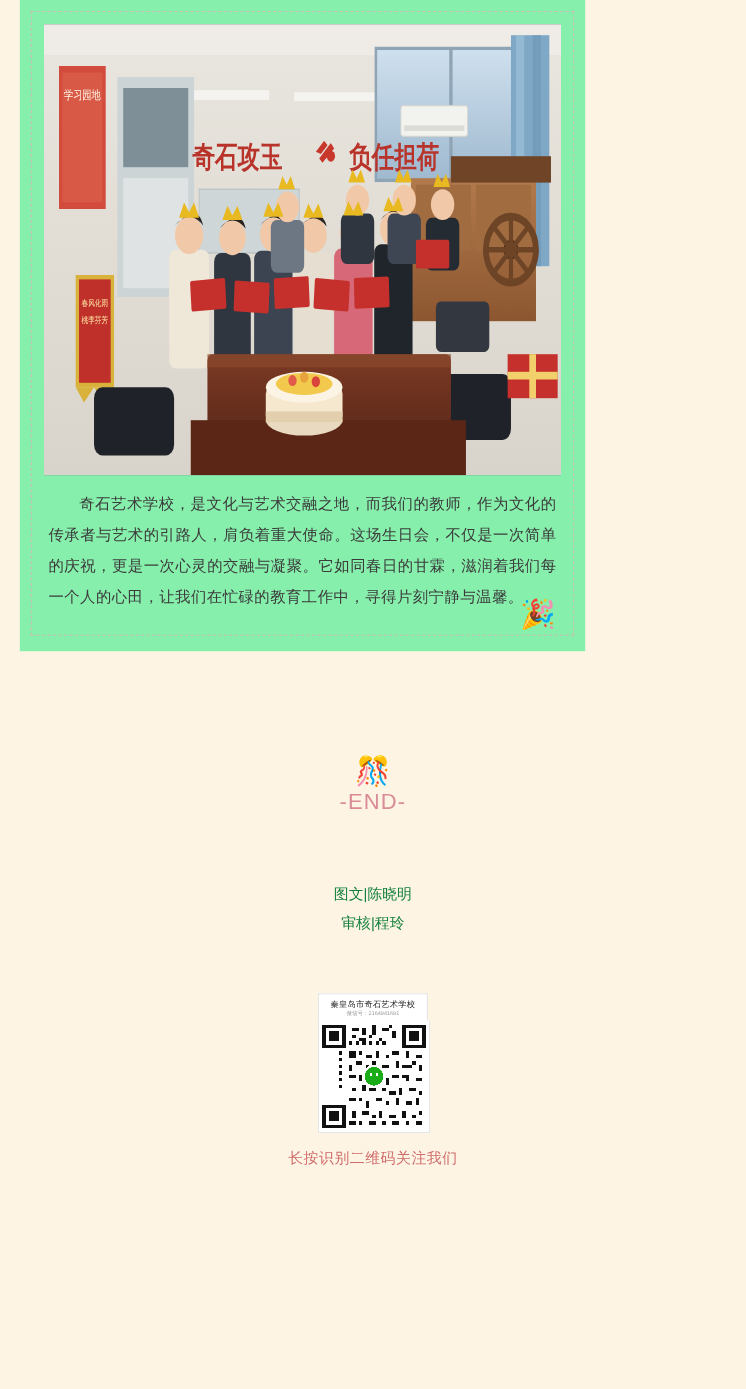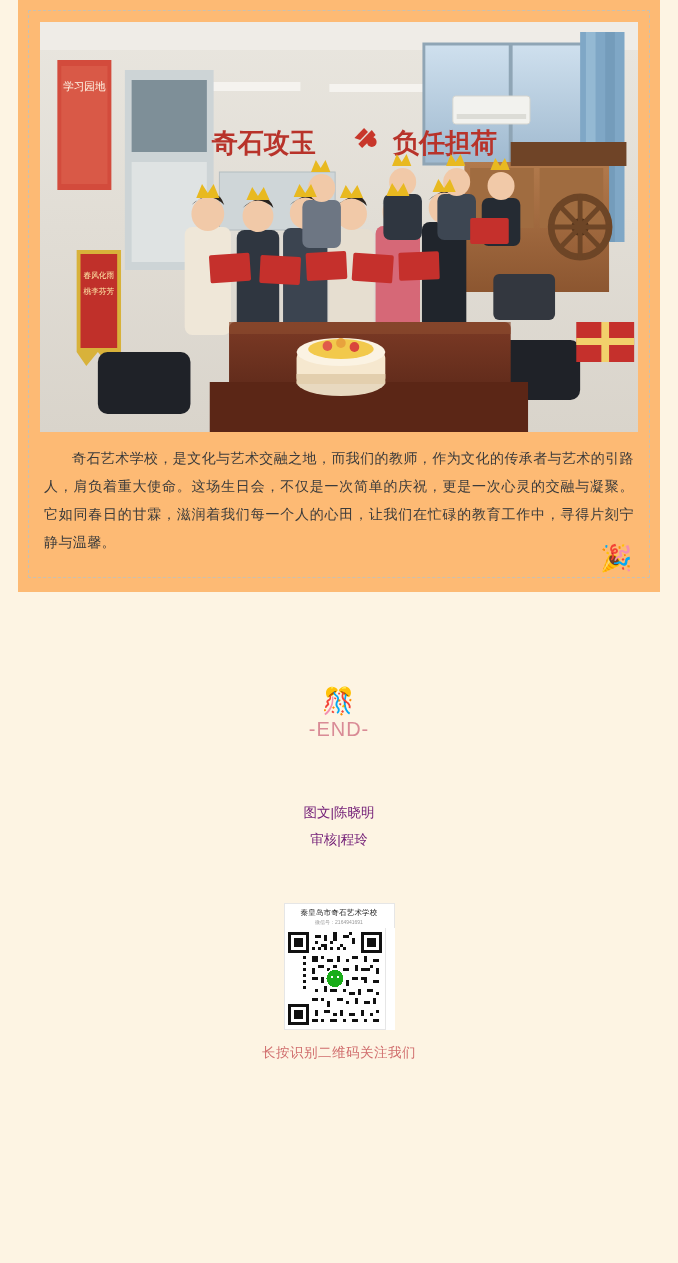--- a/index.html
+++ b/index.html
@@ -17,24 +17,24 @@
   .page {
     width: 678px;
     min-height: 1263px;
     background: #fdf4e3;
     position: relative;
     overflow: hidden;
   }
   
   .card {
     margin: 0 18px;
-    background: #fdba74;
+    background: #86efac;
     padding: 10px 10px 14px 10px;
     box-sizing: border-box;
-    width: 642px;
+    width: 514px;
   }
   .card-inner {
     border: 1px dashed #c9c0b0;
     padding: 11px;
     box-sizing: border-box;
     position: relative;
   }
   
   .photo {
     width: 100%;
@@ -80,36 +80,36 @@
   .end-label {
     color: #d98b96;
     font-size: 20px;
     letter-spacing: 1px;
   }
 
   
   .credits {
     margin-top: 58px;
     text-align: center;
-    color: #701a75;
+    color: #15803d;
     font-size: 13.5px;
     line-height: 2.0;
   }
   .credits div { margin: 0; }
 
   
   .qr-wrap {
     margin-top: 50px;
     text-align: center;
   }
   .qr-card {
     display: inline-block;
     background: #ffffff;
     padding: 0;
-    width: 111px;
+    width: 100px;
   }
   .qr-head {
     background: #fff;
     padding: 4px 0 2px 0;
     border: 1px solid #e6e6e6;
     border-bottom: none;
   }
   .qr-title {
     font-size: 7.5px;
     color: #222;

